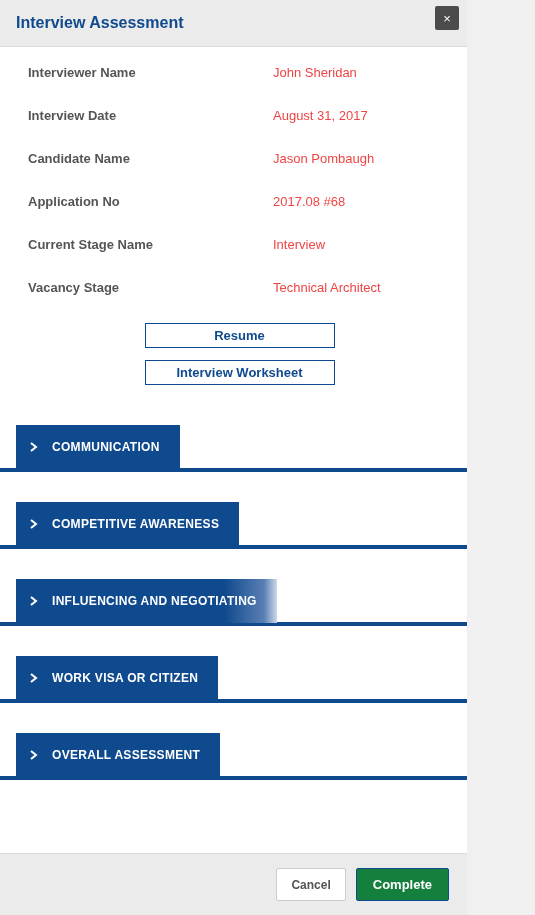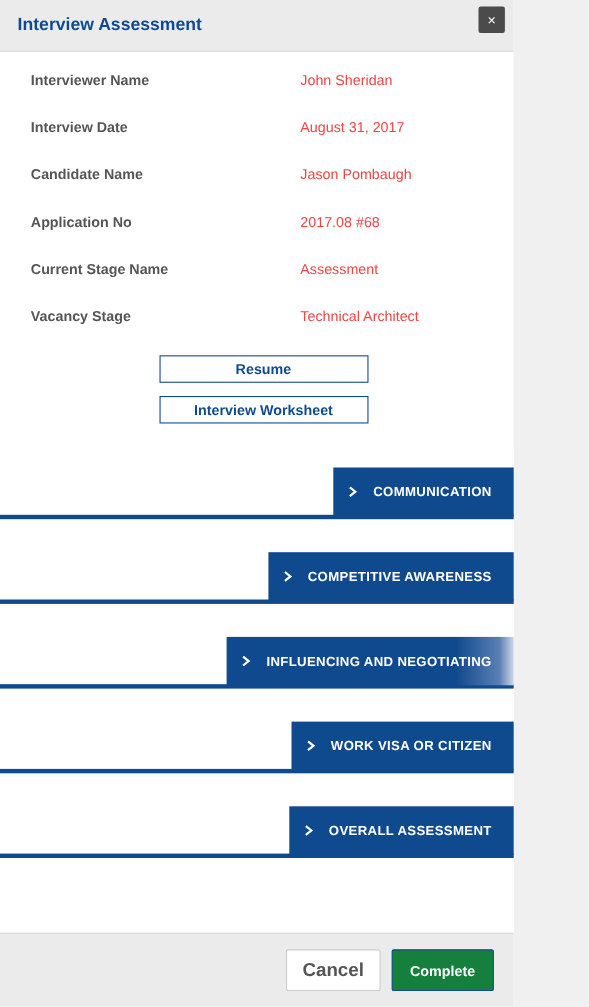--- a/index.html
+++ b/index.html
@@ -57,21 +57,20 @@
     font-weight:700;
     font-size:13px;
     text-align:center;
     padding:4px 0;
     background:#fff;
     cursor:pointer;
   }
   .sections {
     padding: 18px 0 0 0;
     background:#fff;
-    text-align:right;
   }
   .section {
     margin-bottom: 30px;
   }
   .section-header-wrap {
     position:relative;
     margin-left:16px;
   }
   .section-header {
     display:inline-flex;
@@ -105,21 +104,21 @@
     padding: 14px 18px;
     display:flex;
     justify-content:flex-end;
     gap:10px;
     border-top:1px solid #d9d9d9;
   }
   .btn-secondary {
     background:#fff;
     border:1px solid #ccc;
     color:#555;
-    font-size:17px;
+    font-size:12px;
     font-weight:600;
     padding:8px 14px;
     cursor:pointer;
     border-radius:2px;
   }
   .btn-primary {
     background:#15803d;
     border:1px solid #104a8e;
     color:#fff;
     font-size:13px;
@@ -158,21 +157,21 @@
       <div class="field-value">Jason Pombaugh</div>
     </div>
 
     <div class="field-row">
       <div class="field-label">Application No</div>
       <div class="field-value">2017.08 #68</div>
     </div>
 
     <div class="field-row">
       <div class="field-label">Current Stage Name</div>
-      <div class="field-value">Assessment</div>
+      <div class="field-value">Interview</div>
     </div>
 
     <div class="field-row">
       <div class="field-label">Vacancy Stage</div>
       <div class="field-value">Technical Architect</div>
     </div>
 
     <div class="btn-outline">
       <span>Resume</span>
     </div>

